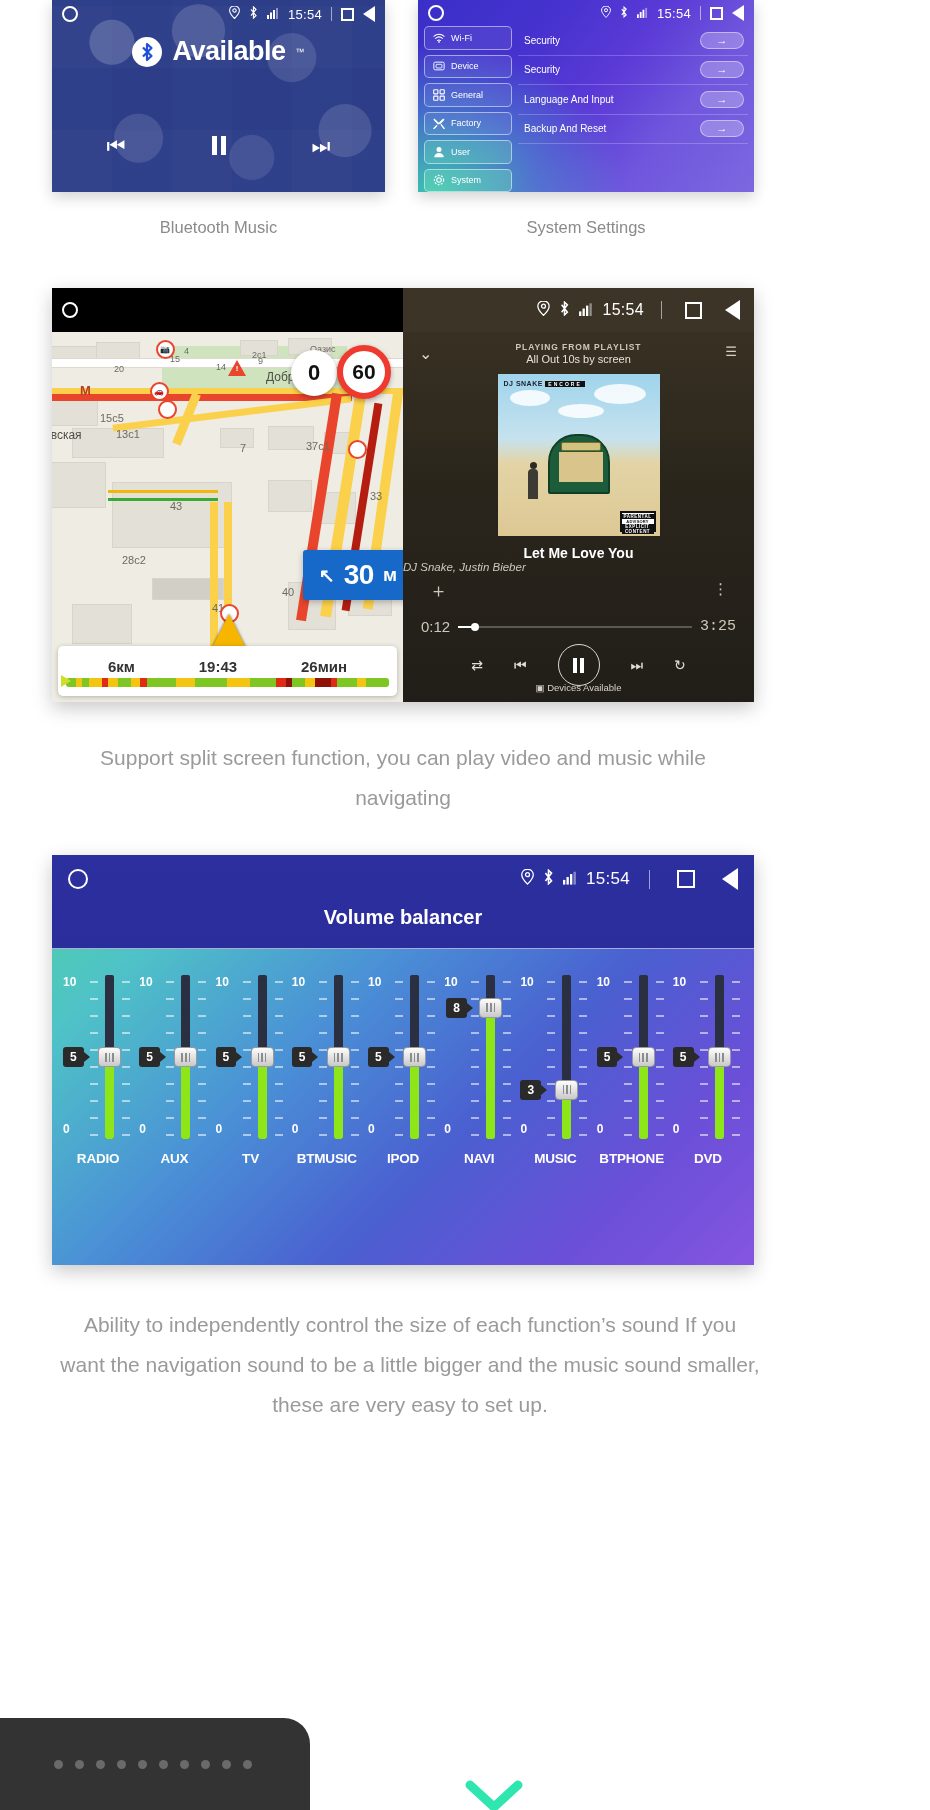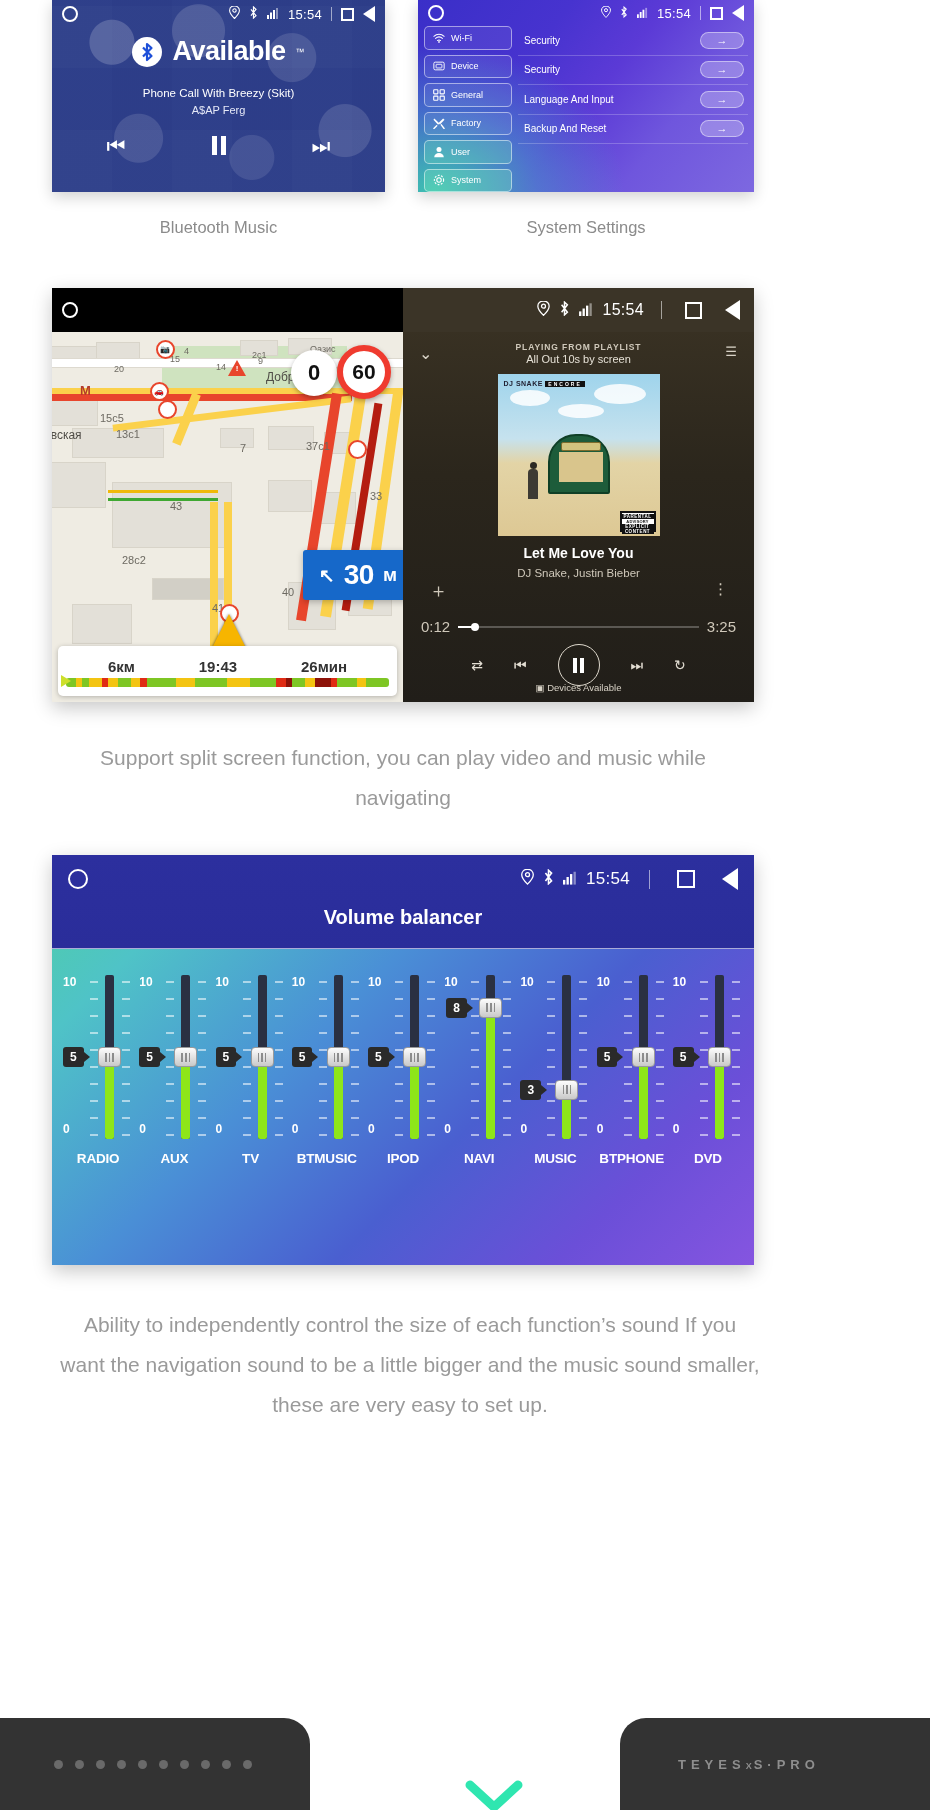--- a/index.html
+++ b/index.html
@@ -233,21 +233,21 @@
   .art-kiosk:after{content:"";position:absolute;left:9px;top:16px;width:44px;height:30px;background:#d9c58c;}
   .art-kiosk .sgn{position:absolute;left:11px;top:6px;width:40px;height:9px;background:#d2c47e;border:1px solid #7c6b2c;border-radius:2px;}
   .art-person{position:absolute;left:30px;top:95px;width:10px;height:30px;background:#3d3a33;border-radius:4px 4px 0 0;}
   .art-person:after{content:"";position:absolute;left:2px;top:-7px;width:7px;height:7px;border-radius:50%;background:#2d2a24;}
   .art-adv{
     position:absolute;right:4px;bottom:4px;width:36px;height:21px;background:#fff;border:2px solid #111;
     font-size:4px;line-height:5px;text-align:center;color:#111;font-weight:bold;padding-top:1px;letter-spacing:.2px;
   }
   .art-adv b{display:block;background:#111;color:#fff;font-size:4.5px;letter-spacing:.5px;}
   #sp-title { text-align:center; margin-top:9px; color:#fff; font-size:14px; font-weight:bold; }
-  #sp-artist { text-align:center; color:#cfc8ba; font-size:11.5px; margin-top:6px; }
+  #sp-artist { text-align:left; color:#cfc8ba; font-size:11.5px; margin-top:0;font-style:italic; }
   #sp-plus { position:absolute; left:26px; top:246px; color:#cfc8ba; font-size:19px; }
   #sp-more { position:absolute; right:26px; top:248px; color:#cfc8ba; font-size:15px; letter-spacing:0; }
   #sp-seek { position:absolute; left:18px; right:18px; top:286px; display:flex; align-items:center; gap:8px; }
   #sp-seek .t { color:#cfc8ba; font-size:15px; min-width:22px; }
   #sp-seek .track { flex:1; height:2px; background:rgba(255,255,255,.25); position:relative; }
   #sp-seek .track .fill { position:absolute;left:0;top:0;height:100%;width:7%;background:#fff; }
   #sp-seek .track .knob { position:absolute;left:7%;top:50%;transform:translate(-50%,-50%);width:8px;height:8px;border-radius:50%;background:#fff; }
   #sp-ctls { position:absolute; left:0; top:312px; width:100%; display:flex; align-items:center; justify-content:center; gap:31px; }
   #sp-ctls .ic { color:#e3ded3; font-size:14px; }
   #sp-play {
@@ -387,24 +387,20 @@
     <div class="bt-logo-row">
       <span class="bt-badge">
         <svg width="16" height="20" viewBox="0 0 16 20">
             <path d="M4 5.5 12.5 14 8 18V2l4.5 4L4 14.5" fill="none" stroke="#1d4fd8" stroke-width="2.2" stroke-linejoin="round"></path>
           </svg>
       </span>
       <span class="bt-word">Available</span>
       <span class="bt-tm">™</span>
     </div>
 
-    <div class="bt-track">
-      <div>Phone Call With Breezy (Skit)</div>
-      <div class="bt-artist">A$AP Ferg</div>
-    </div>
 
     <div class="bt-controls">
       <span class="bt-ctl">⏮</span>
       <span class="pausebars">
           <i></i>
           <i></i>
         </span>
       <span class="bt-ctl">⏭</span>
     </div>
   </div>
@@ -721,21 +717,21 @@
 
       <span id="sp-plus">＋</span>
       <span id="sp-more">⋮</span>
 
       <div id="sp-seek">
         <span class="t">0:12</span>
         <span class="track">
           <span class="fill"></span>
           <span class="knob"></span>
         </span>
-        <span class="t" style="text-align:right;">3:25</span>
+        <span class="t" style="text-align:right;font-family:Liberation Mono, monospace;">3:25</span>
       </div>
 
       <div id="sp-ctls">
         <span class="ic">⇄</span>
         <span class="ic">⏮</span>
         <span id="sp-play">
             <span class="pb">
               <i></i>
               <i></i>
             </span>
@@ -1116,23 +1112,18 @@
         <i></i>
         <i></i>
         <i></i>
         <i></i>
         <i></i>
         <i></i>
         <i></i>
         <i></i>
       </span>
   </div>
-  <div class="foot-pill" id="foot-r">
-    <span id="foot-brand">
-      <span>TEYES</span><span class="x">X</span><span>S·PRO</span>
-    </span>
-  </div>
   <div id="foot-chev">
     <svg width="58" height="34" viewBox="0 0 58 34">
         <path d="M5 5 29 27 53 5" fill="none" stroke="#2fe6b0" stroke-width="9" stroke-linecap="round" stroke-linejoin="round"></path>
       </svg>
   </div>
 </div>
 
 </body></html>

